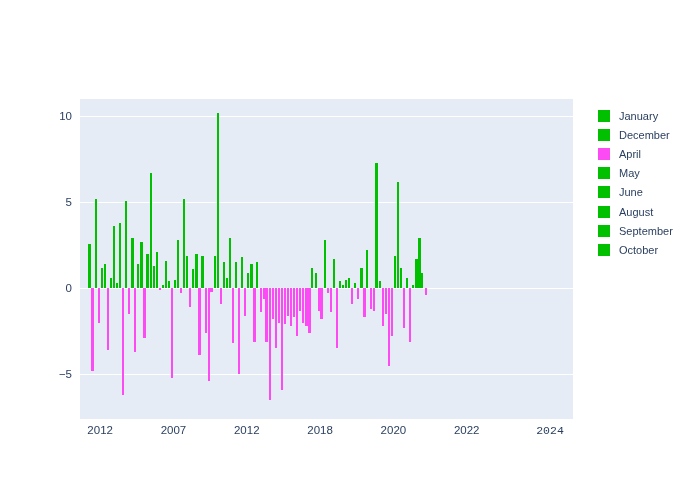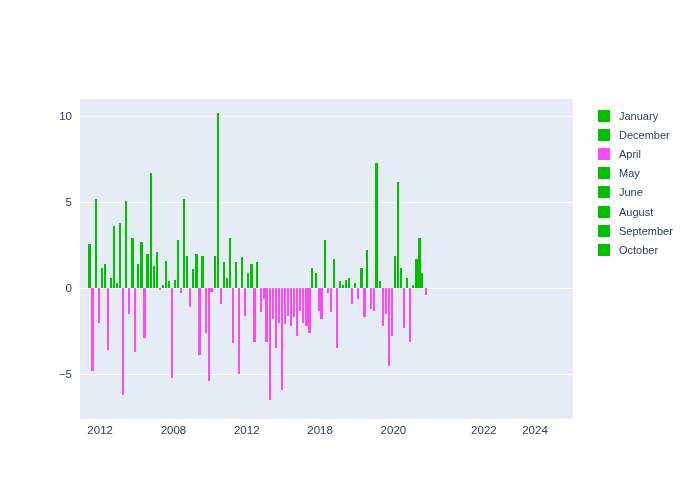--- a/index.html
+++ b/index.html
@@ -194,26 +194,26 @@
   </div>
 
   <div id="ytick-layer">
       <div class="ytick" style="left: 32px; top: 116.204px;">10</div>
       <div class="ytick" style="left: 32px; top: 202.226px;">5</div>
       <div class="ytick" style="left: 32px; top: 288.247px;">0</div>
       <div class="ytick" style="left: 32px; top: 374.269px;">−5</div>
     </div>
   <div id="xtick-layer">
       <div class="xtick" style="left: 70.1599px;">2012</div>
-      <div class="xtick" style="left: 143.468px;">2008</div>
+      <div class="xtick" style="left: 143.468px;">2007</div>
       <div class="xtick" style="left: 216.777px;">2012</div>
       <div class="xtick" style="left: 290.086px;">2018</div>
       <div class="xtick" style="left: 363.394px;">2020</div>
-      <div class="xtick" style="left: 436.703px; text-align: right;">2022</div>
-      <div class="xtick" style="left: 505px;">2024</div>
+      <div class="xtick" style="left: 436.703px;">2022</div>
+      <div class="xtick" style="left: 520px; font-family: Liberation Mono, monospace;">2024</div>
     </div>
 
   <div id="legend">
       <div class="legend-item">
         <span class="legend-swatch" style="background: rgb(0, 192, 0);"></span>
         <span class="legend-label">January</span>
       </div>
       <div class="legend-item">
         <span class="legend-swatch" style="background: rgb(0, 192, 0);"></span>
         <span class="legend-label">December</span>

